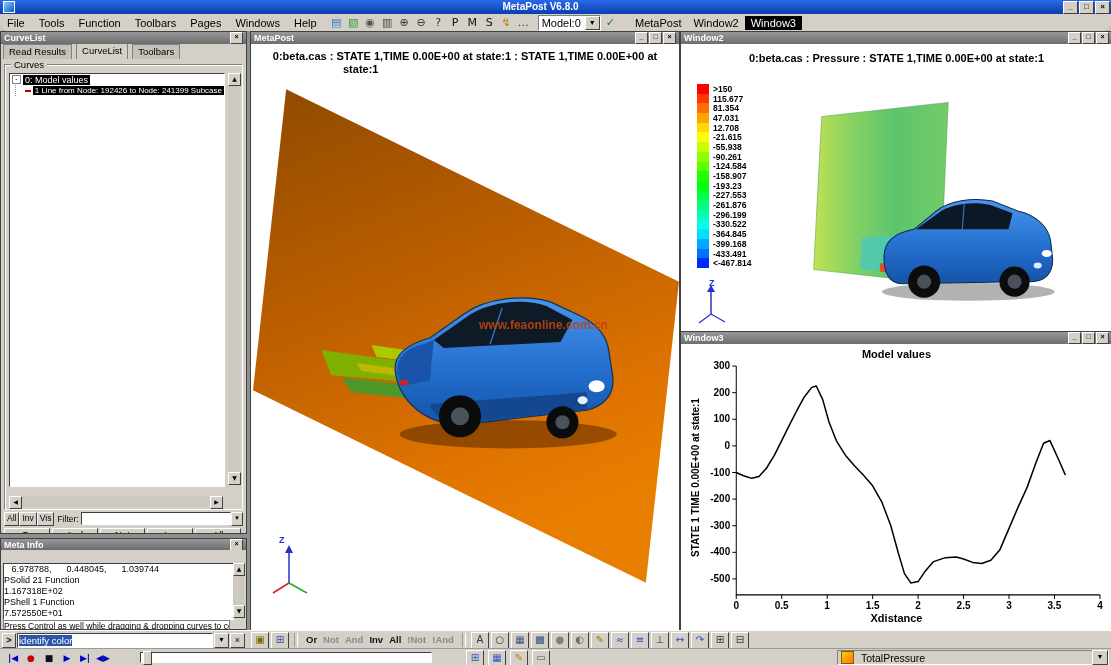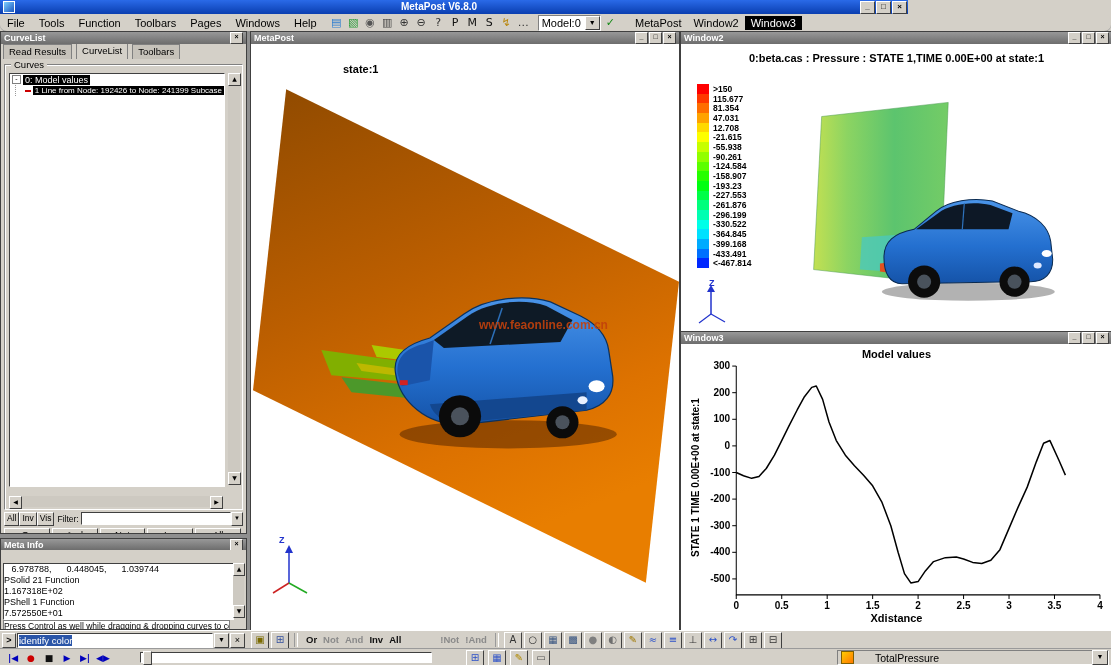--- a/index.html
+++ b/index.html
@@ -1,19 +1,19 @@
 <!DOCTYPE html>
 <html><head>
 <meta charset="utf-8">
 <style>
   html,body{margin:0;padding:0;background:#6f6f6f;}
   #root{position:relative;width:1111px;height:665px;background:#d4d0c8;overflow:hidden;
         font-family:"Liberation Sans",sans-serif;font-size:11px;color:#000;}
   
-  #titlebar{position:absolute;left:0;top:0;width:908px;height:14px;
+  #titlebar{position:absolute;left:0;top:0;width:1111px;height:14px;
     background:linear-gradient(#2a6ae8,#0a3eb0);display:flex;align-items:center;}
   #app-icon{width:10px;height:10px;margin:0 3px;background:linear-gradient(135deg,#7fd0ff,#1a55c0);border:1px solid #fff;}
   #app-title{flex:1;text-align:center;color:#fff;font:bold 10px/14px "Liberation Sans",sans-serif;}
   .tb-ctl{width:13px;height:11px;margin-right:1px;background:#d4d0c8;border:1px solid;border-color:#fff #404040 #404040 #fff;
     font:bold 8px/9px "Liberation Sans",sans-serif;text-align:center;}
   
   #menubar{position:absolute;left:0;top:14px;width:1111px;height:17px;background:#d4d0c8;
     border-bottom:1px solid #9a9a9a;display:flex;align-items:center;border-radius:7px;}
   .menu-item{padding:0 7px;font-size:11px;line-height:16px;}
   #menu-icons{display:flex;align-items:center;margin-left:4px;}
@@ -90,21 +90,21 @@
   #anim-slider{position:relative;width:290px;height:9px;margin-left:28px;background:#fff;
     border:1px solid;border-color:#404040 #fff #fff #404040;}
   #anim-slider .handle{position:absolute;left:2px;top:-2px;width:7px;height:12px;background:#d4d0c8;
     border:1px solid;border-color:#fff #404040 #404040 #fff;}
   #mid-icons{display:flex;gap:4px;margin-left:34px;}
   .sb-icon{width:16px;height:14px;background:#d4d0c8;border:1px solid;border-color:#fff #404040 #404040 #fff;
     text-align:center;font-size:10px;line-height:13px;font-family:"DejaVu Sans",sans-serif;}
   #result-combo{position:absolute;right:2px;width:272px;height:15px;display:flex;align-items:center;
     border:1px solid;border-color:#808080 #fff #fff #808080;padding-left:3px;box-sizing:border-box;}
   #result-swatch{width:11px;height:11px;background:linear-gradient(135deg,#ffcc00,#ff7700);border:1px solid #806000;}
-  #result-label{margin-left:21px;font-size:10.5px;flex:1;}
+  #result-label{margin-left:7px;font-size:10.5px;flex:1;}
   #result-arrow{width:14px;height:13px;background:#d4d0c8;border:1px solid;border-color:#fff #404040 #404040 #fff;
     font-size:7px;line-height:12px;text-align:center;}
   
   .caption{position:absolute;left:0;right:0;text-align:center;font:bold 11px "Liberation Sans",sans-serif;white-space:nowrap;}
   #mp-cap2{position:absolute;top:19px;left:92px;font:bold 11px "Liberation Sans",sans-serif;}
   #watermark{position:absolute;left:228px;top:274px;color:#c2410c;font:bold 12px "Liberation Sans",sans-serif;opacity:.9;}
   .scene{position:absolute;left:0;top:0;width:100%;height:100%;}
   .triad{position:absolute;}
   .triad .zlab{position:absolute;left:14px;top:-4px;color:#2233cc;font:bold 9px "Liberation Sans",sans-serif;}
   
@@ -295,20 +295,21 @@
           <line x1="112" y1="20" x2="100" y2="56" stroke="#2c6fb8" stroke-width="1.5"></line>
           <circle cx="70" cy="128" r="21" fill="#0b0b0b"></circle>
             <circle cx="70" cy="128" r="9" fill="#4a525c"></circle>
           <circle cx="172" cy="134" r="16" fill="#0b0b0b"></circle>
             <circle cx="172" cy="134" r="7" fill="#4a525c"></circle>
           <ellipse cx="206" cy="98" rx="8" ry="6" fill="#ffffff"></ellipse>
           <ellipse cx="192" cy="112" rx="5" ry="4" fill="#e8f0ff"></ellipse>
           <rect x="10" y="92" width="8" height="5" fill="#d22222"></rect>
         </g>
       </svg>
+      <div class="caption" style="top:6px;">0:beta.cas : STATE 1,TIME 0.00E+00 at state:1 : STATE 1,TIME 0.00E+00 at</div>
       <div id="mp-cap2">state:1</div>
       <div id="watermark">www.feaonline.com.cn</div>
       <div class="triad" style="left:14px;top:495px;width:48px;height:58px;">
         <svg width="48" height="58">
           <line x1="24" y1="44" x2="24" y2="10" stroke="#2233cc" stroke-width="1.5"></line>
           <polygon points="24,6 20,14 28,14" fill="#2233cc"></polygon>
           <line x1="24" y1="44" x2="8" y2="54" stroke="#cc2222" stroke-width="1.5"></line>
           <line x1="24" y1="44" x2="42" y2="54" stroke="#22aa22" stroke-width="1.5"></line>
         </svg>
         <span class="zlab">Z</span>
@@ -534,21 +535,21 @@
           <span class="bt-icon" style="color: rgb(51, 80, 158);">⊞</span>
         </span>
       <span class="bt-sep"></span>
       <span style="display:flex;">
 
       <span class="bt-logic" style="color: rgb(17, 17, 17);">Or</span>
           <span class="bt-logic" style="color: rgb(138, 138, 138);">Not</span>
           <span class="bt-logic" style="color: rgb(138, 138, 138);">And</span>
           <span class="bt-logic" style="color: rgb(17, 17, 17);">Inv</span>
           <span class="bt-logic" style="color: rgb(17, 17, 17);">All</span>
-          <span class="bt-logic" style="color: rgb(138, 138, 138); margin-left: 33px;">!Not</span>
+          <span class="bt-logic" style="color: rgb(138, 138, 138);">!Not</span>
           <span class="bt-logic" style="color: rgb(138, 138, 138);">!And</span>
         </span>
       <span class="bt-sep"></span>
       <span style="display:flex;gap:2px;">
 
       <span class="bt-icon" style="color: rgb(51, 51, 51);">A</span>
           <span class="bt-icon" style="color: rgb(51, 51, 51);">○</span>
           <span class="bt-icon" style="color: rgb(53, 82, 127);">▦</span>
           <span class="bt-icon" style="color: rgb(53, 82, 127);">▩</span>
           <span class="bt-icon" style="color: rgb(127, 127, 127);">●</span>

